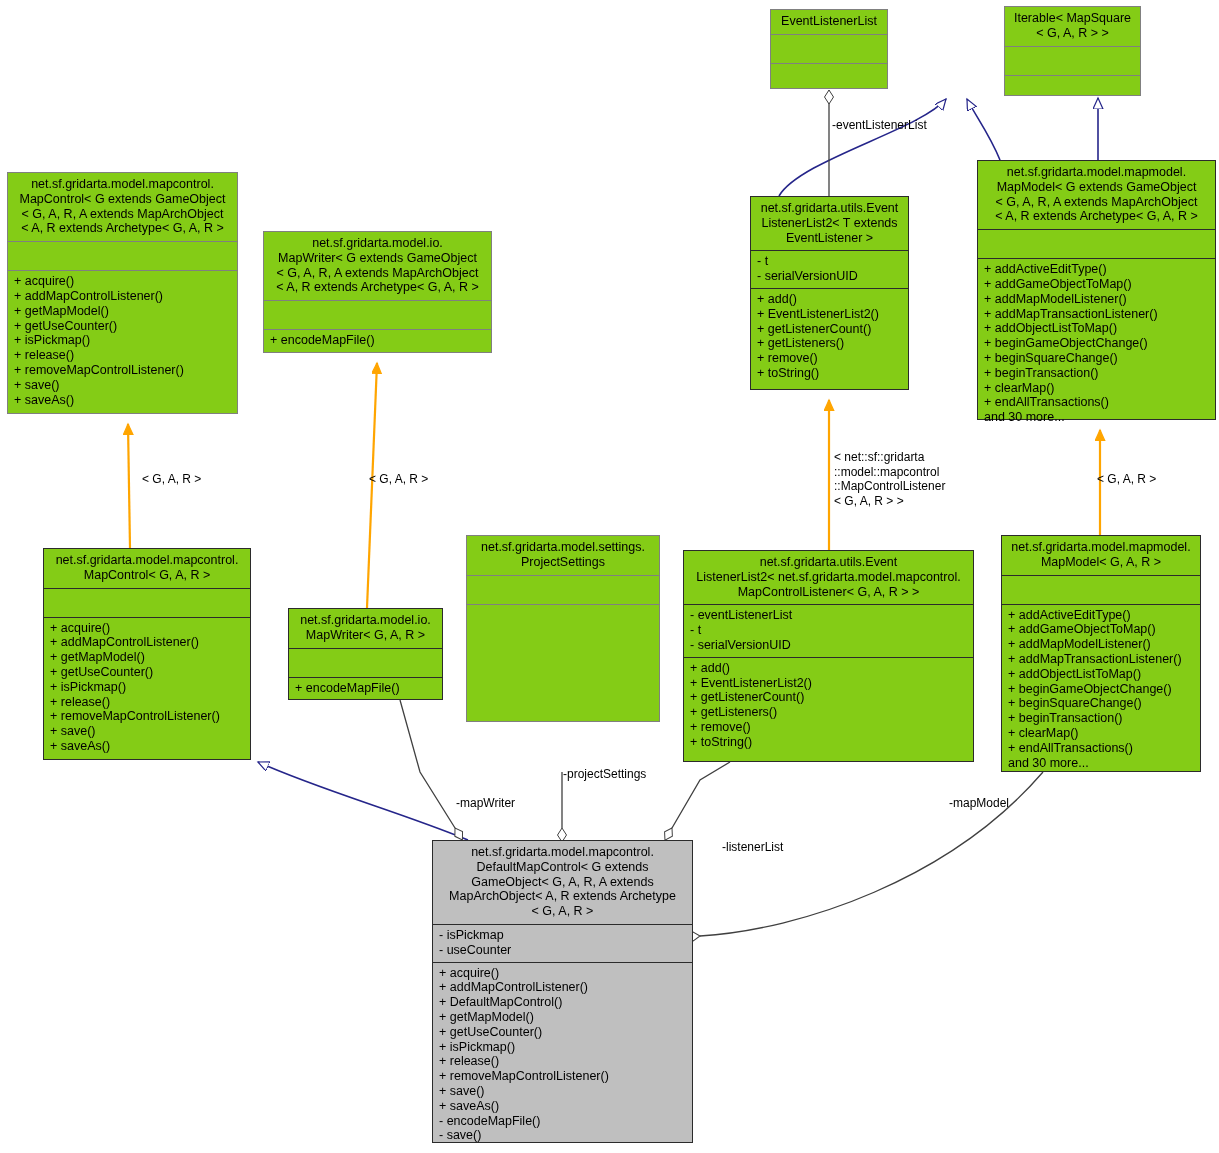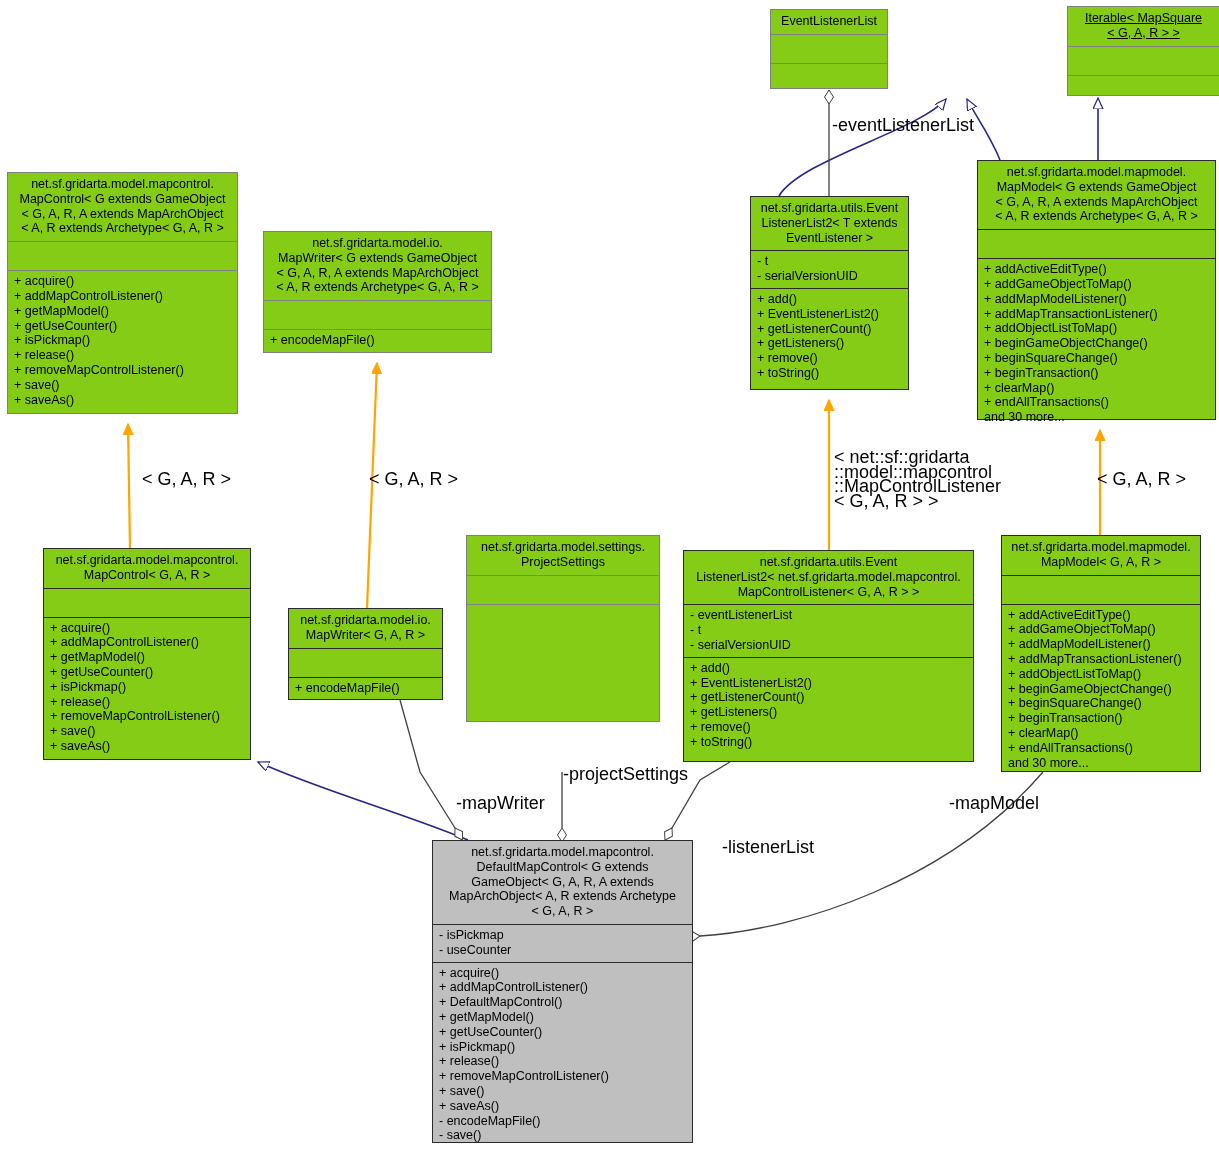--- a/index.html
+++ b/index.html
@@ -58,21 +58,21 @@
     white-space: pre-line;
     text-align: left;
     min-height: 16px;
   }
   .uml-attrs.empty, .uml-ops.empty {
     min-height: 22px;
     padding: 3px 6px;
   }
   .edge-label {
     position: absolute;
-    font-size: 18px;
+    font-size: 12px;
     line-height: 14.6px;
     color: #000000;
     white-space: pre-line;
   }
 </style>
 </head>
 <body>
 
 <div id="canvas">
 
@@ -144,21 +144,21 @@
 
   <div class="uml-box" style="left:770px; top:9px; width:118px; height:80px;">
     <div class="uml-title">EventListenerList</div>
     <div class="uml-sep"></div>
     <div class="uml-attrs empty"></div>
     <div class="uml-sep"></div>
     <div class="uml-ops empty"></div>
   </div>
 
 
-  <div class="uml-box" style="left:1067px; top:6px; width:153px; height:90px;text-decoration:underline;">
+  <div class="uml-box" style="left:1004px; top:6px; width:137px; height:90px;">
     <div class="uml-title">Iterable&lt; MapSquare
 &lt; G, A, R &gt; &gt;</div>
     <div class="uml-sep"></div>
     <div class="uml-attrs empty"></div>
     <div class="uml-sep"></div>
     <div class="uml-ops empty"></div>
   </div>
 
   <div class="uml-box strong" style="left:750px; top:196px; width:159px; height:194px;">
     <div class="uml-title">net.sf.gridarta.utils.Event

